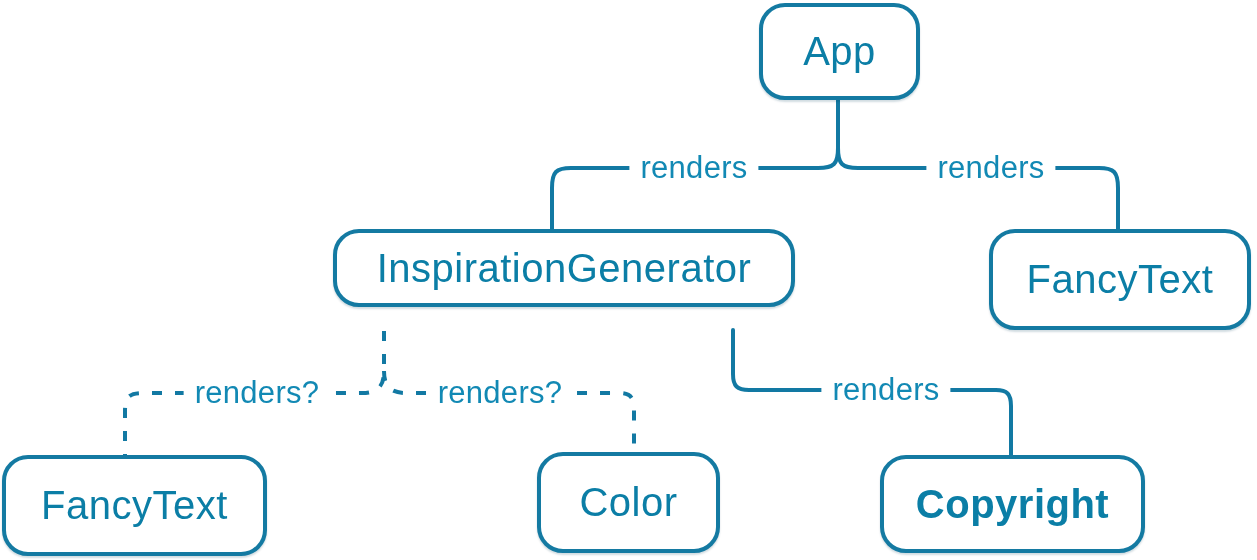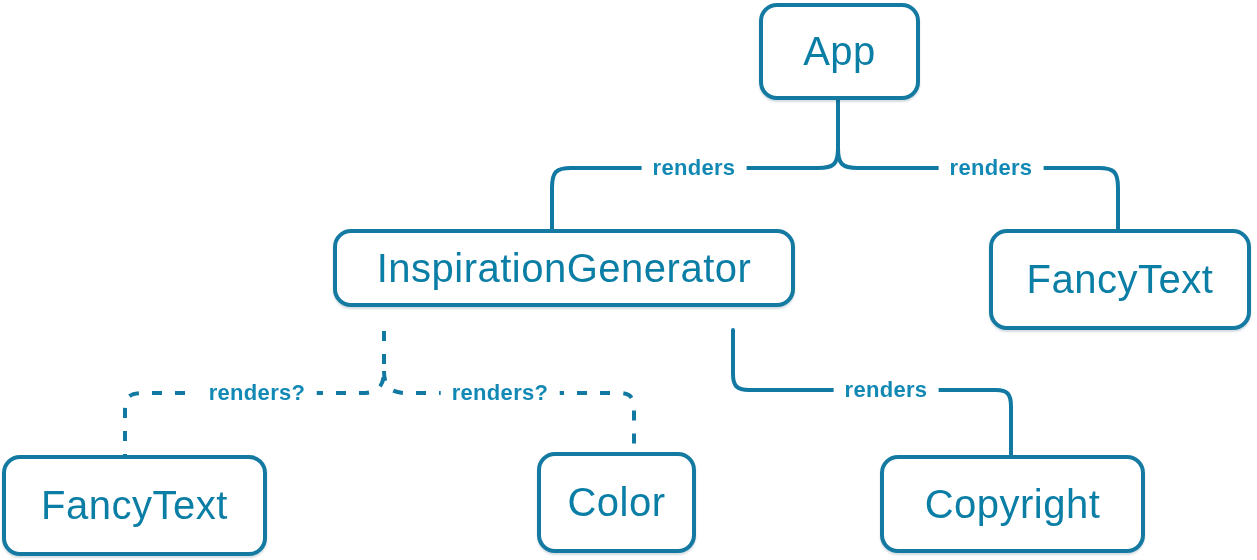--- a/index.html
+++ b/index.html
@@ -27,48 +27,48 @@
   }
   .edge.dashed{
     stroke-dasharray:10 13;
     stroke-linecap:butt;
   }
   .node{
     position:absolute;
     box-sizing:border-box;
     background:var(--node-fill);
     border:4px solid var(--node-border);
-    border-radius:18px;
+    border-radius:26px;
     display:flex;
     align-items:center;
     justify-content:center;
     color:var(--node-text);
     font-size:40px;
     font-weight:500;
     letter-spacing:.5px;
     box-shadow:0 2px 2px rgba(4,60,88,.18);
   }
   .edge-label{
     position:absolute;
     transform:translate(-50%,-50%);
     background:var(--bg);
     padding:0 11px;
     color:var(--label-text);
-    font-size:22px;
-    font-weight:700;
+    font-size:31px;
+    font-weight:400;
     letter-spacing:.3px;
     white-space:nowrap;
   }
   
   .n-app{left:759px;top:3px;width:161px;height:97px;}
   .n-ig{left:333px;top:229px;width:462px;height:78px;}
   .n-ft-top{left:989px;top:229px;width:262px;height:101px;}
   .n-ft-bottom{left:2px;top:455px;width:265px;height:101px;}
-  .n-color{left:537px;top:452px;width:159px;height:101px;}
-  .n-copyright{left:880px;top:455px;width:265px;height:98px;}
+  .n-color{left:537px;top:452px;width:183px;height:101px;}
+  .n-copyright{left:880px;top:455px;width:265px;height:98px;font-weight:bold;}
   
   .l-app-ig{left:694px;top:168px;}
   .l-app-ft{left:991px;top:168px;}
   .l-ig-copyright{left:886px;top:390px;}
   .l-ig-ft{left:257px;top:393px;}
   .l-ig-color{left:500px;top:393px;}
 </style>
 </head>
 <body>
 

